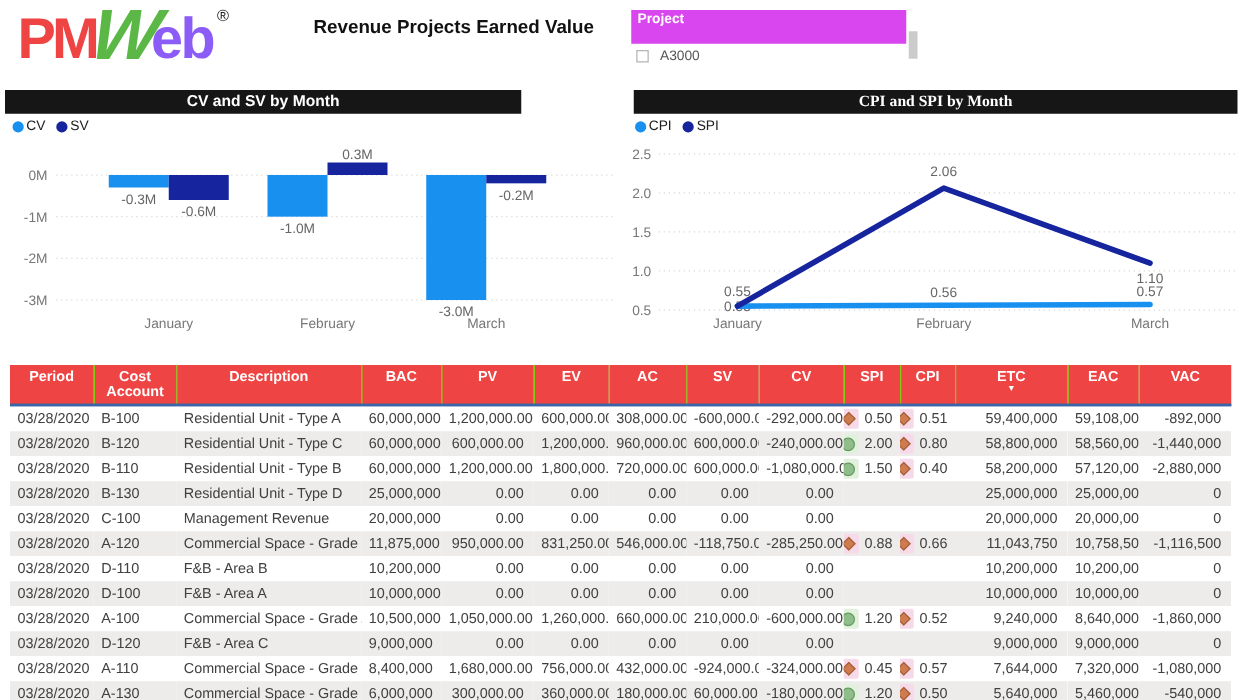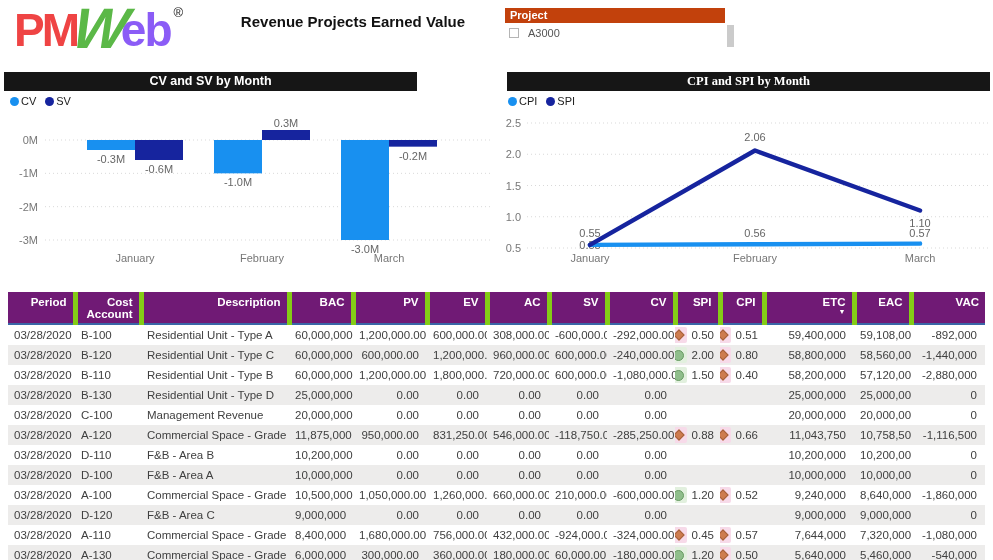--- a/index.html
+++ b/index.html
@@ -9,27 +9,27 @@
 
   
   .logo { position:absolute; left:14px; top:6px; display:flex; align-items:flex-start; }
   .lg-pm { font-size:46px; font-weight:800; color:#ef4444; letter-spacing:-3px; line-height:1.05; }
   .lg-w  { font-size:57px; font-weight:800; color:#5BB847; font-style:italic; line-height:0.8;
            margin:0 -7px 0 -3px; transform:skewX(-10deg); }
   .lg-eb { font-size:46px; font-weight:800; color:#8b5cf6; letter-spacing:-2px; line-height:1.05; }
   .lg-reg{ font-size:13px; color:#161616; margin-left:3px; line-height:1; }
 
   
-  .report-title { position:absolute; left:223px; top:11px; width:260px; text-align:center;
+  .report-title { position:absolute; left:233px; top:11px; width:260px; text-align:center;
                   font-size:15px; font-weight:bold; color:#111; line-height:1.4; }
 
   
   .filter { position:absolute; }
-  .filter-header { background:#c2410c; color:#fff; font-size:11px; font-weight:bold;
-                   padding:1px 5px 2px 5px; }
+  .filter-header { background:#d946ef; color:#fff; font-size:11px; font-weight:bold;
+                   padding:1px 5px 14px 5px; }
   .filter-items { padding-top:3px; }
   .filter-item { display:flex; align-items:center; height:13px; margin:0 0 1px 4px; cursor:pointer; }
   .checkbox { width:10px; height:10px; border:1px solid #b5b5b5; background:#fff;
               display:inline-block; margin-right:9px; }
   .filter-item-label { font-size:11px; color:#555; }
   .filter-scrollbar { position:absolute; right:-9px; top:17px; width:7px; height:22px;
                       background:#cbcbcb; }
   #project-filter { left:505px; top:8px; width:220px; }
   #program-filter { left:768px; top:8px; width:217px; }
 
@@ -43,24 +43,24 @@
   #legend-right { left:508px; }
   .lg-item { display:flex; align-items:center; font-size:11px; color:#212121; }
   .lg-item .dot { width:9px; height:9px; border-radius:50%; display:inline-block; margin-right:2px; }
   .chart-svg { position:absolute; top:110px; }
   #chart-left { left:0px; }
   #chart-right { left:505px; }
 
   
   .ev-table { position:absolute; left:8px; top:292px; width:977px; border-collapse:collapse;
               table-layout:fixed; }
-  .ev-table th { background:#701a75; color:#fff; font-size:11.5px; font-weight:600;
-                 text-align:right; padding:4px 6px 3px 6px; vertical-align:top;
+  .ev-table th { background:#ef4444; color:#fff; font-size:11.5px; font-weight:600;
+                 text-align:center; padding:4px 6px 3px 6px; vertical-align:top;
                  border-bottom:2px solid #3a66a7; }
-  .ev-table th + th { border-left:5px solid #84cc16; }
+  .ev-table th + th { border-left:1px solid #84cc16; }
   .sort-arrow { font-size:7px; line-height:5px; color:#fff; display:block; margin-top:1px; }
   .ev-table td { font-size:11.5px; color:#404040; padding:2px 6px; height:20px;
                  white-space:nowrap; overflow:hidden; }
   .ev-table tr.alt td { background:#edeceb; }
   .ev-table td.num { text-align:right; padding-right:8px; }
   .ind-cell { display:flex; justify-content:flex-end; align-items:center; }
   .ind { width:16px; height:16px; display:inline-flex; align-items:center; justify-content:center;
          margin-right:5px; border-radius:2px; flex:0 0 16px; }
   .ind.diamond { background:#f7dae9; }
   .ind.diamond i { width:8px; height:8px; background:#ce7c4f; border:1px solid #a6603a;

